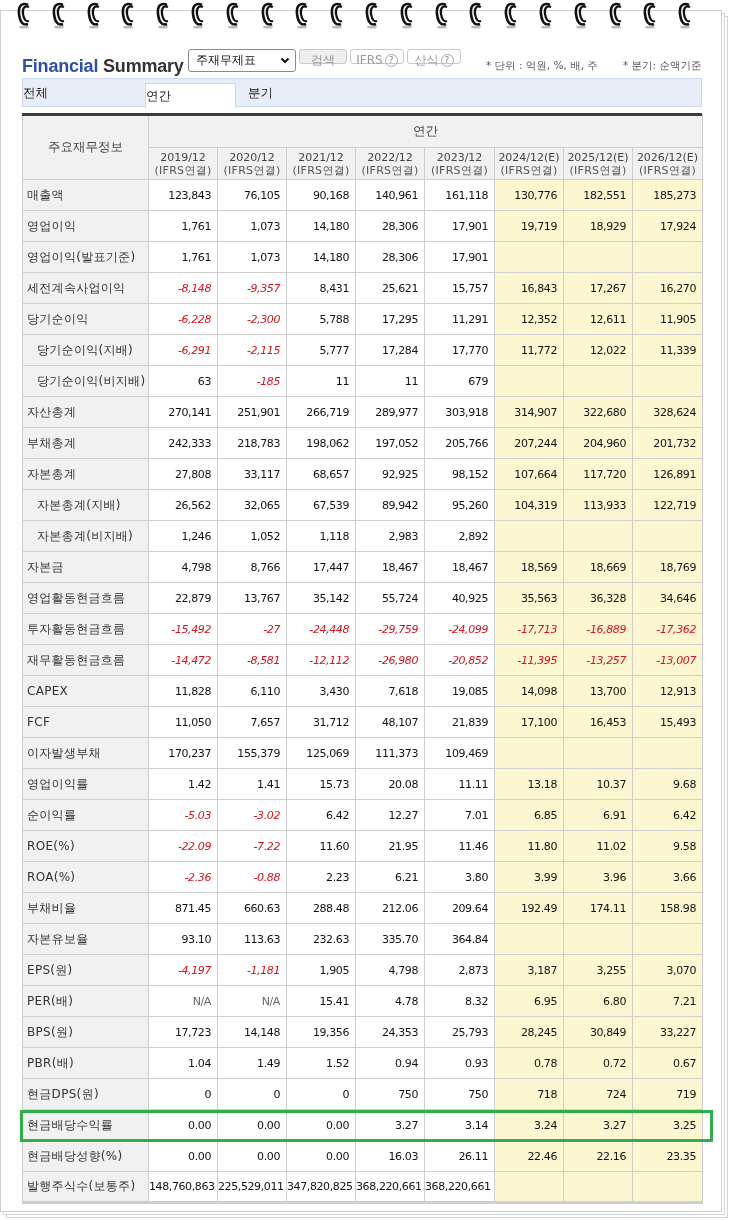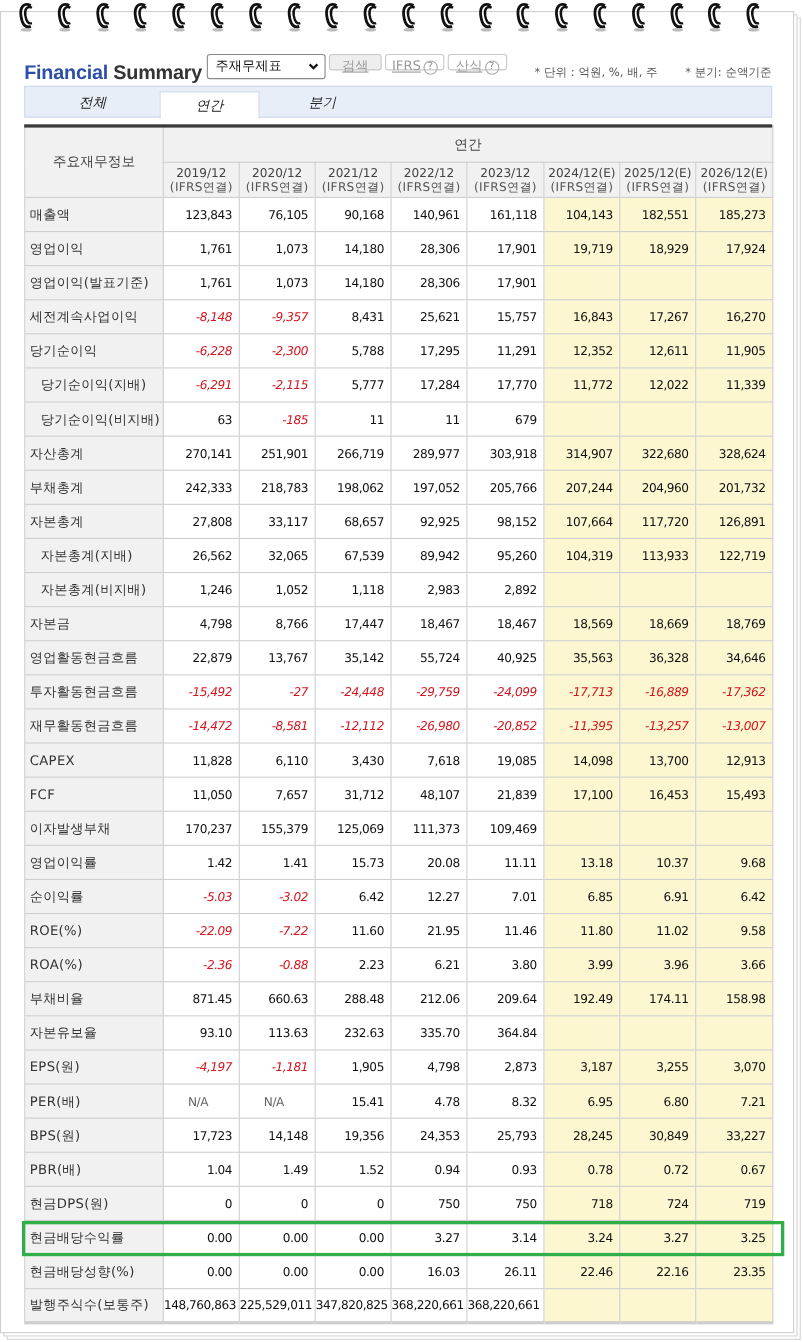--- a/index.html
+++ b/index.html
@@ -15,52 +15,52 @@
   .ring { position: absolute; top: 1px; width: 16px; height: 28px; }
   .ring svg { display: block; }
 
   
   .fs-title { position: absolute; left: 22px; top: 56px; font-family: "Liberation Sans", sans-serif; font-size: 18px; font-weight: bold; letter-spacing: -0.2px; }
   .fs-title .a { color: #2e4fa8; }
   .fs-title .b { color: #333; }
 
   .ctrl-select { position: absolute; left: 188px; top: 49px; width: 108px; height: 23px; border: 1px solid #8a8a8a; border-radius: 3px; background: #fff; font-size: 12px; color: #111; padding-left: 7px; line-height: 21px; }
   .ctrl-select .chev { position: absolute; right: 5px; top: 0; font-size: 10px; color: #111; }
-  .btn { position: absolute; top: 49px; height: 15px; border: 1px solid #c8c8c8; border-radius: 3px; font-size: 12px; color: #9a9a9a; line-height: 21px; text-align: center; background: #fff; text-decoration: underline; }
+  .btn { position: absolute; top: 49px; height: 15px; border: 1px solid #c8c8c8; border-radius: 3px; font-size: 12px; color: #9a9a9a; line-height: 21px; text-align: center; background: #fff; }
   .btn-search { left: 299px; width: 48px; background: #eeeeee; }
   .btn-ifrs { left: 350px; width: 54px; }
   .btn-formula { left: 407px; width: 54px; }
   .qmark { display: inline-block; width: 13px; height: 13px; border: 1px solid #aaa; border-radius: 50%; font-size: 9px; line-height: 11px; text-align: center; color: #888; margin-left: 2px; vertical-align: 1px; }
 
   .note { position: absolute; top: 59px; font-size: 10.5px; color: #555; }
   .note-unit { left: 486px; }
   .note-qtr { left: 623px; }
 
   
   .tabbar { position: absolute; left: 22px; top: 78px; width: 680px; height: 29px; background: #e8eef8; border: 1px solid #cdd8ea; }
-  .tab { position: absolute; top: 0; height: 28px; line-height: 28px; text-align: center; font-size: 12.5px; color: #222; font-style: italic; }
+  .tab { position: absolute; top: 0; height: 28px; line-height: 28px; font-size: 12.5px; color: #222; }
   .tab-all { left: 0; width: 122px; }
   .tab-annual { left: 122px; width: 91px; top: 4px; height: 25px; line-height: 23px; background: #fff; border: 1px solid #cdd8ea; border-bottom: none; }
   .tab-quarter { left: 225px; width: 90px; }
 
   
   .tbl { position: absolute; left: 22px; top: 114px; width: 680px; border-collapse: collapse; table-layout: fixed; }
   .tbl-top { position: absolute; left: 22px; top: 113px; width: 680px; height: 3px; background: #3b3b3b; }
   .tbl th, .tbl td { border: 1px solid #cfcfcf; font-weight: normal; }
   .tbl th { background: #f1f1f1; color: #444; }
   .th-main { font-size: 12.5px; text-align: center; vertical-align: middle; }
   .th-annual { height: 33px; font-size: 12.5px; text-align: center; }
   .th-year { height: 32px; font-size: 11px; line-height: 13px; text-align: center; color: #444; }
   .th-year .sub { display: block; color: #555; letter-spacing: 0.3px; }
   .tbl td { height: 31px; font-size: 11px; text-align: right; padding-right: 6px; color: #111; font-family: "DejaVu Sans", sans-serif; letter-spacing: -0.4px; }
   .tbl td.lbl { text-align: left; padding-left: 4px; padding-right: 0; background: #f1f1f1; color: #333; font-size: 12px; letter-spacing: 0.3px; margin-left: 40px; }
   .tbl td.lbl.ind { padding-left: 14px; }
   .tbl td.est { background: #fcf7d0; }
   .tbl td.neg { color: #d4141e; font-style: italic; }
-  .tbl td.na { color: #666; text-align: center; }
+  .tbl td.na { color: #666; }
   .tbl tr:last-child td { border-bottom: 3px solid #cfcfcf; }
 
   .highlight-box { position: absolute; left: 20px; top: 1110px; width: 693px; height: 32px; border: 3px solid #2fae4a; pointer-events: none; }
 </style>
 </head>
 <body>
 
 <div class="paper-back2"></div>
 <div class="paper-back1"></div>
 <div class="paper"></div>
@@ -266,21 +266,21 @@
       </tr>
   </thead>
   <tbody id="tbody">
       <tr>
         <td class="lbl">매출액</td>
         <td class="">123,843</td>
         <td class="">76,105</td>
         <td class="">90,168</td>
         <td class="">140,961</td>
         <td class="">161,118</td>
-        <td class="est">104,143</td>
+        <td class="est">130,776</td>
         <td class="est">182,551</td>
         <td class="est">185,273</td>
       </tr>
       <tr>
         <td class="lbl">영업이익</td>
         <td class="">1,761</td>
         <td class="">1,073</td>
         <td class="">14,180</td>
         <td class="">28,306</td>
         <td class="">17,901</td>

